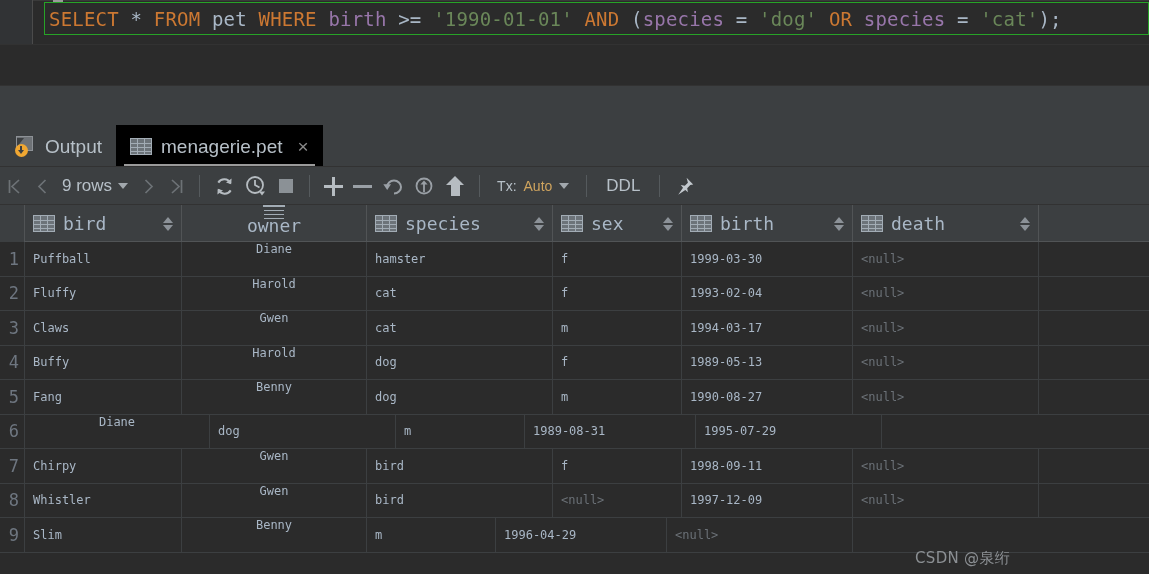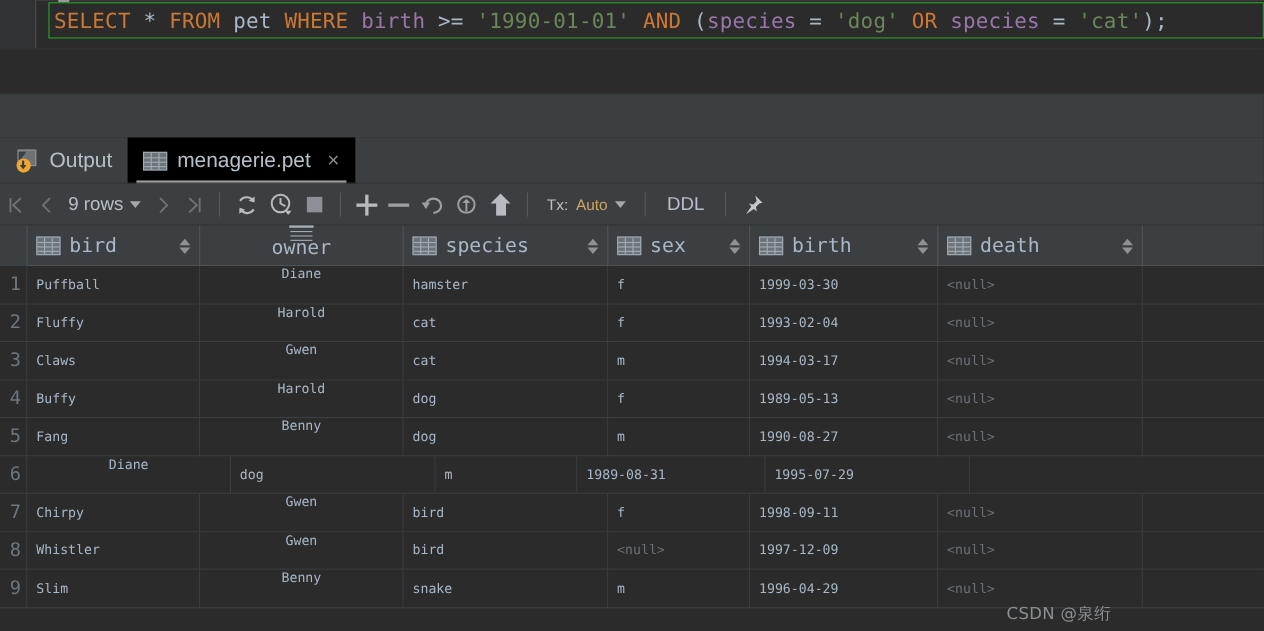--- a/index.html
+++ b/index.html
@@ -565,21 +565,20 @@
           <div class="cell w-species">bird</div>
           <div class="cell w-sex null">&lt;null&gt;</div>
           <div class="cell w-birth">1997-12-09</div>
           <div class="cell w-death null">&lt;null&gt;</div>
           <div class="row-tail"></div>
         </div>
         <div class="row">
           <div class="rn">9</div>
           <div class="cell w-name">Slim</div>
           <div class="cell w-owner">Benny</div>
-          <div class="cell w-species">snake</div>
           <div class="cell w-sex">m</div>
           <div class="cell w-birth">1996-04-29</div>
           <div class="cell w-death null">&lt;null&gt;</div>
           <div class="row-tail"></div>
         </div>
       </div>
   </div>
 
   <div class="watermark">CSDN @泉绗</div>
 

